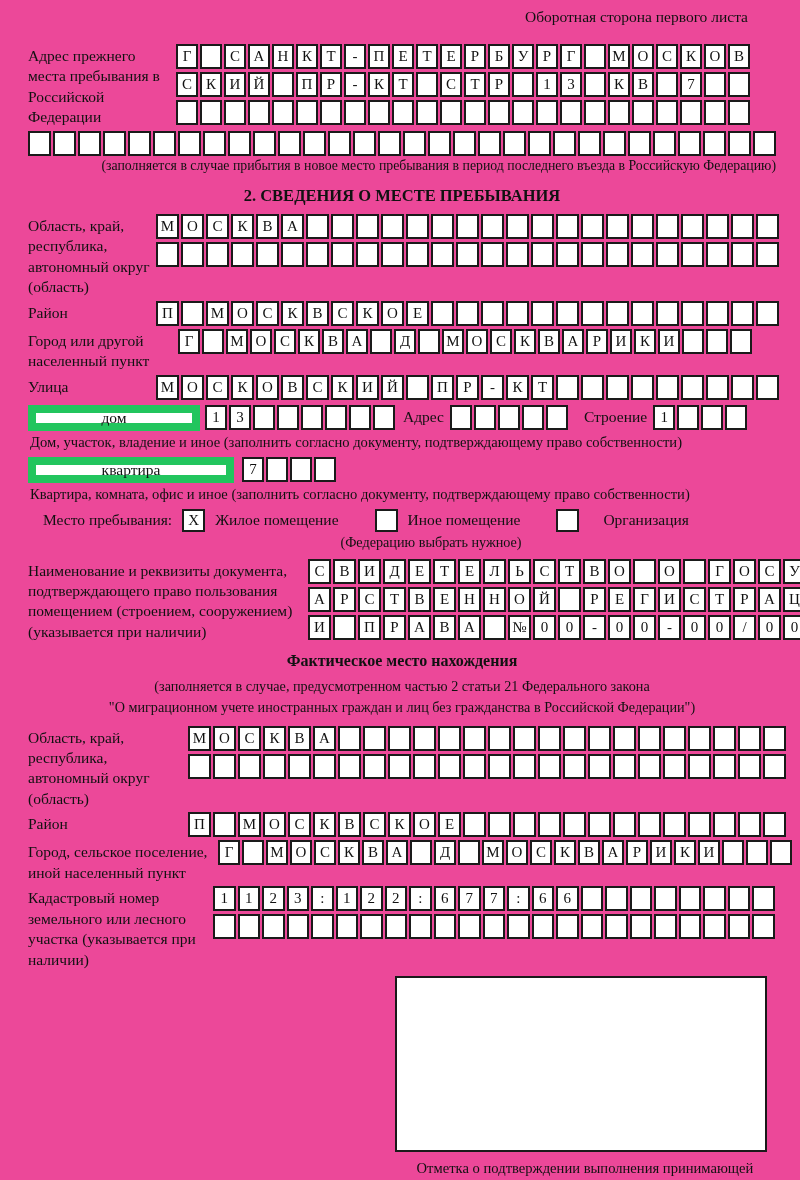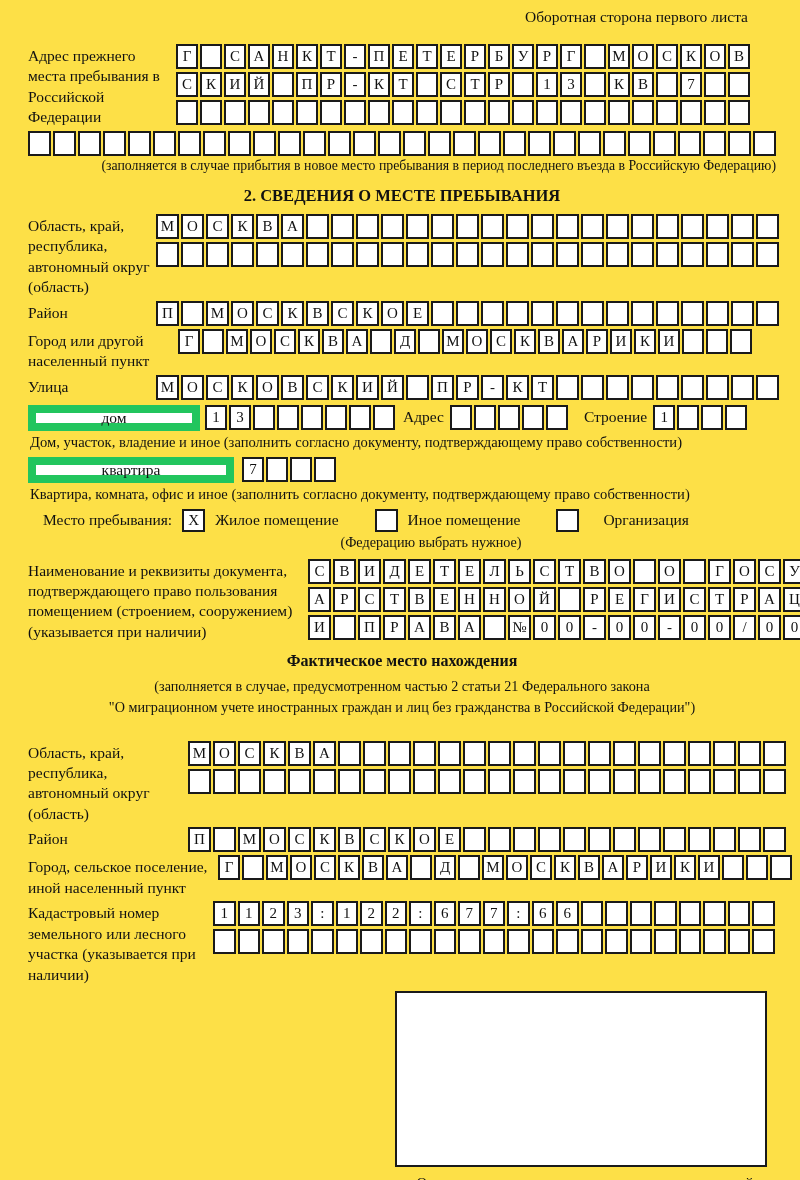--- a/index.html
+++ b/index.html
@@ -1,17 +1,17 @@
 <!DOCTYPE html>
 <html><head>
 <meta charset="utf-8">
 <style>
   * { margin:0; padding:0; box-sizing:border-box; }
   body { background:#fff; font-family:"Liberation Serif","DejaVu Serif",serif; color:#111; }
-  .page { width:800px; height:1180px; padding:8px 24px 0 28px; overflow:hidden; background:#fde047; }
+  .page { width:800px; height:1180px; padding:8px 24px 0 28px; overflow:hidden; background:#ec4899; }
 
   .top-note { text-align:right; padding-right:28px; font-size:15.5px; margin-bottom:18px; }
 
   .frow { display:flex; align-items:flex-start; margin-bottom:3px; }
   .flabel { font-size:15.5px; line-height:1.32; flex:none; padding-top:2px; }
   .w148{width:148px;} .w128{width:128px;} .w150{width:150px;} .w160{width:160px;} .w190{width:190px;} .w185{width:185px;} .w272{width:272px;}
   .boxcol { display:flex; flex-direction:column; gap:3px; }
 
   .boxrow { display:flex; gap:2px; }
   .cell { flex:none; height:25px; border:2px solid #1a1a1a; display:flex; align-items:center;
@@ -29,21 +29,21 @@
   .inline-lbl { font-size:15.5px; padding:3px 6px 0 8px; flex:none; }
   .caption { font-size:14.6px; margin:3px 0 6px 2px; }
 
   .stayrow { display:flex; align-items:center; margin:6px 0 2px 15px; font-size:15.5px; }
   .chk { width:23px; height:23px; border:2px solid #1a1a1a; display:flex; align-items:center;
          justify-content:center; font-size:15px; flex:none; margin:0 10px 0 10px; background:#fff; }
   .optlabel { margin-right:26px; }
   .stay-note { font-size:14.2px; margin:1px 0 8px 238px; width:330px; text-align:center; }
 
   .fact-title { text-align:center; font-weight:bold; font-size:16px; margin:10px 0 6px 0; }
-  .fact-note { text-align:center; font-size:14.2px; line-height:1.45; margin-bottom:23px; }
+  .fact-note { text-align:center; font-size:14.2px; line-height:1.45; margin-bottom:8px; }
 
   .stamp-wrap { margin-left:367px; width:380px; }
   .stamp-box { width:372px; height:176px; border:2px solid #1a1a1a; margin-bottom:6px; background:#fff; }
   .stamp-caption { font-size:14.6px; text-align:center; line-height:1.4; }
 </style>
 </head>
 <body>
 
 <div class="page">
 

